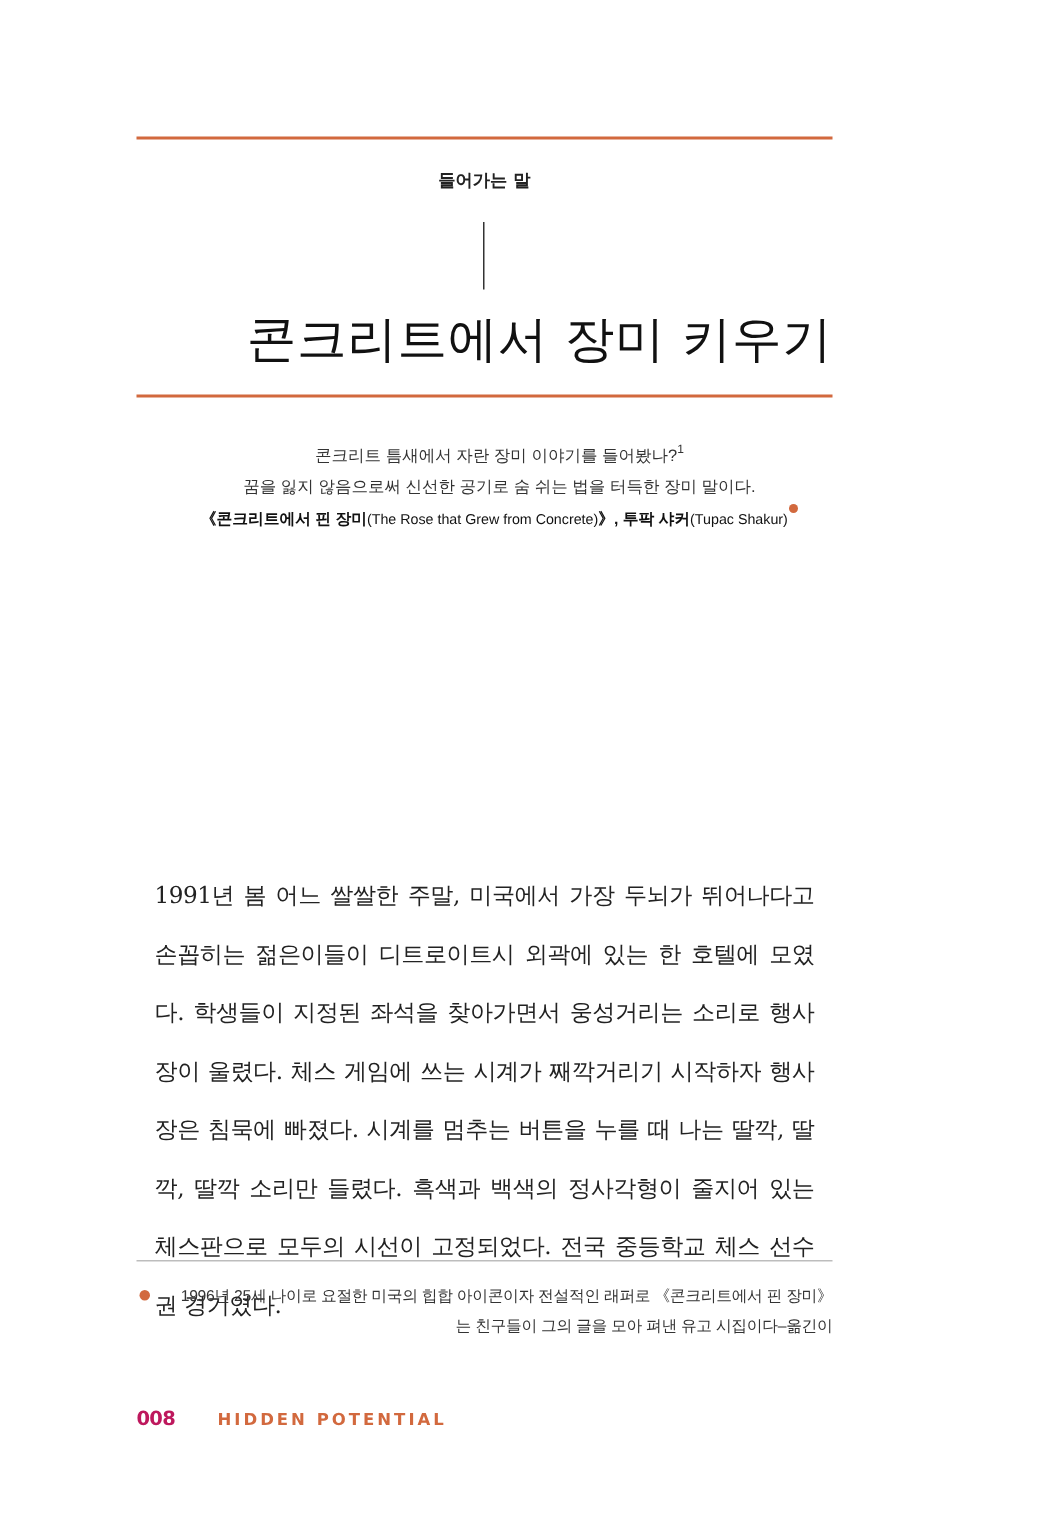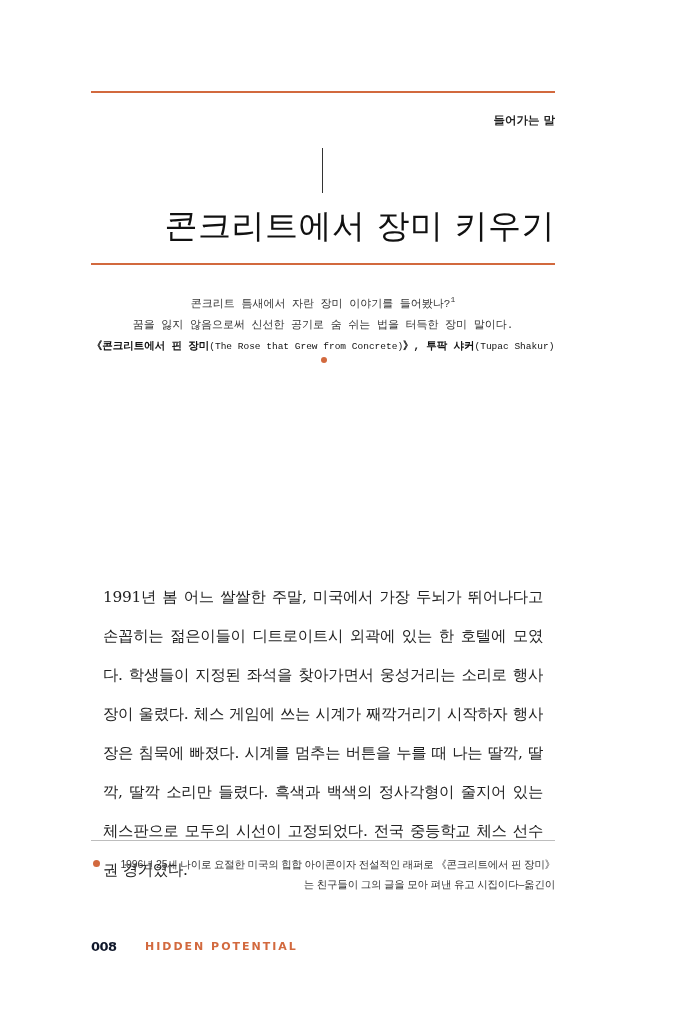--- a/index.html
+++ b/index.html
@@ -1,40 +1,40 @@
 <!DOCTYPE html>
 <html><head>
 <meta charset="utf-8">
 <style>
   html, body { margin: 0; padding: 0; background: #ffffff; }
   body { width: 691px; height: 1024px; position: relative; overflow: hidden; color: #1a1a1a; }
   .rule-top { position: absolute; left: 91px; top: 91px; width: 464px; height: 2px; background: #d2693e; }
-  .kicker { position: absolute; left: 91px; width: 464px; top: 113px; text-align: right;
+  .kicker { position: absolute; left: 91px; width: 464px; top: 113px; text-align: center;
     font-family: "DejaVu Sans", sans-serif; font-weight: bold; font-size: 11.5px; color: #222; }
   .vline { position: absolute; left: 322px; top: 148px; width: 1px; height: 45px; background: #333; }
   .title { position: absolute; left: 91px; width: 464px; top: 204px; text-align: right;
     font-family: "DejaVu Serif", serif; font-size: 33px; color: #111; letter-spacing: 0.5px; }
   .rule-title { position: absolute; left: 91px; top: 263px; width: 464px; height: 2px; background: #d2693e; }
-  .epigraph { position: absolute; left: 91px; width: 464px; top: 294px; text-align: center;
-    font-family: Liberation Mono, monospace; font-size: 11px; line-height: 21px; color: #333; }
+  .epigraph { position: absolute; left: 101px; width: 464px; top: 294px; text-align: center;
+    font-family: Liberation Sans, sans-serif; font-size: 11px; line-height: 21px; color: #333; }
   .epigraph sup { font-size: 8px; vertical-align: 5px; line-height: 0; }
   .attribution { font-weight: bold; font-size: 10.5px; color: #111; }
   .attribution .en { font-weight: normal; font-size: 9.5px; }
   .dot-mark { display: inline-block; width: 6px; height: 6px; border-radius: 50%; background: #d2693e; vertical-align: 7px; margin-left: 1px; }
   .body-text { position: absolute; left: 91px; width: 464px; top: 566px;
     font-family: "DejaVu Serif", serif; font-size: 15.4px; line-height: 39px; color: #222;
     text-align: justify; letter-spacing: -0.3px; }
   .body-text p { margin: 12px; }
   .rule-foot { position: absolute; left: 91px; top: 840px; width: 464px; height: 1px; background: #bdbdbd; }
   .footnote { position: absolute; left: 91px; top: 854px; width: 464px; display: flex;
     font-family: Liberation Sans, sans-serif; font-size: 10.5px; line-height: 20px; color: #333; text-align: right; }
   .fn-bullet { width: 7px; height: 7px; border-radius: 50%; background: #d2693e; margin: 6px 14px 0 2px; flex: none; }
   .fn-text { flex: 1; letter-spacing: -0.2px; }
   .page-num { position: absolute; left: 91px; top: 939px; font-family: "DejaVu Sans", sans-serif;
-    font-weight: bold; font-size: 13px; color: #0f172a; letter-spacing: -0.5px; }
+    font-weight: bold; font-size: 13px; color: #be185d; letter-spacing: -0.5px; }
   .running-head { position: absolute; left: 145px; top: 940px; font-family: "DejaVu Sans", sans-serif;
     font-weight: bold; font-size: 11px; color: #d2693e; letter-spacing: 2px; text-align: right; }
 </style>
 </head>
 <body>
 
 <div class="rule-top"></div>
 <div class="kicker">들어가는 말</div>
 <div class="vline"></div>
 <h1 class="title" style="margin:0;font-weight:normal;">콘크리트에서 장미 키우기</h1>

